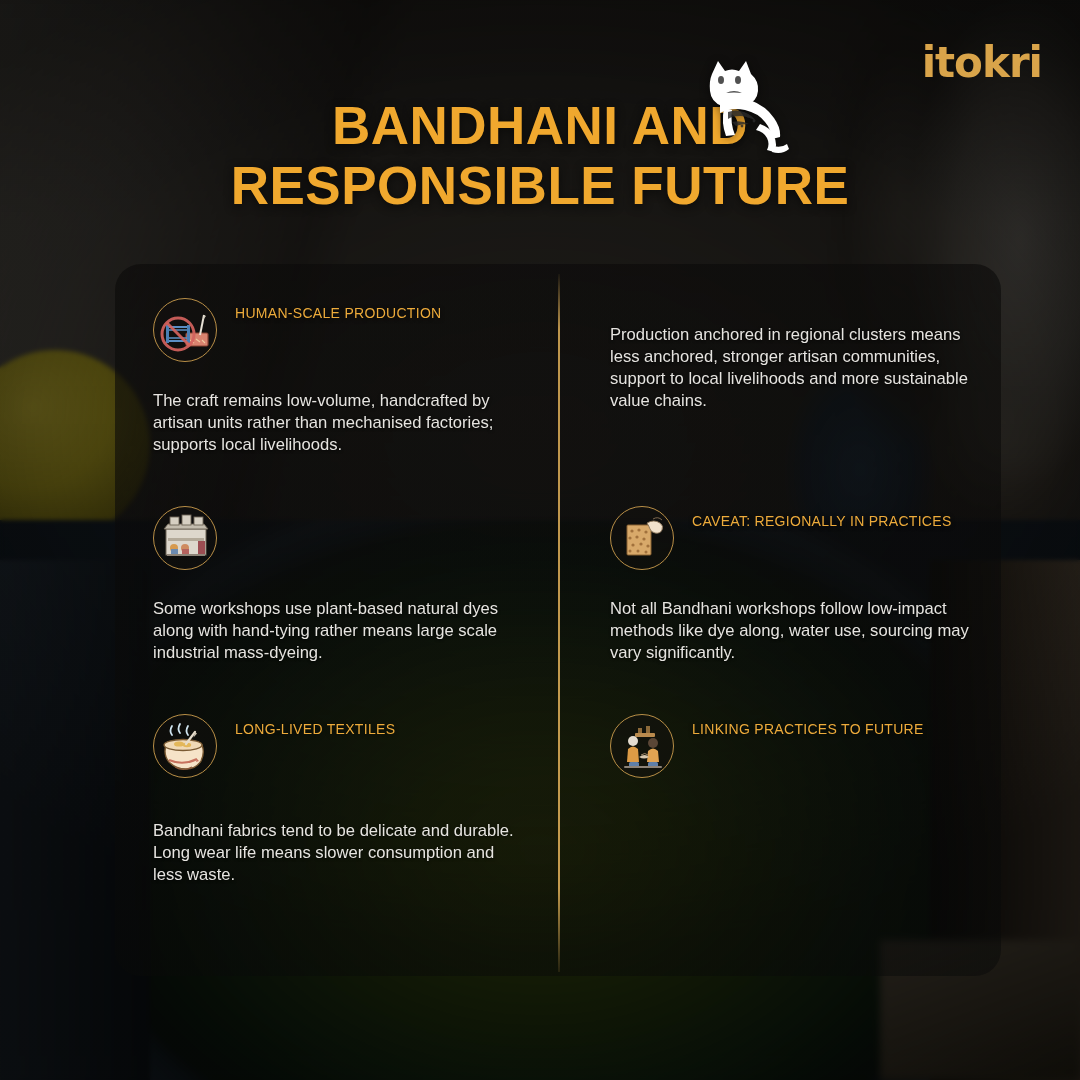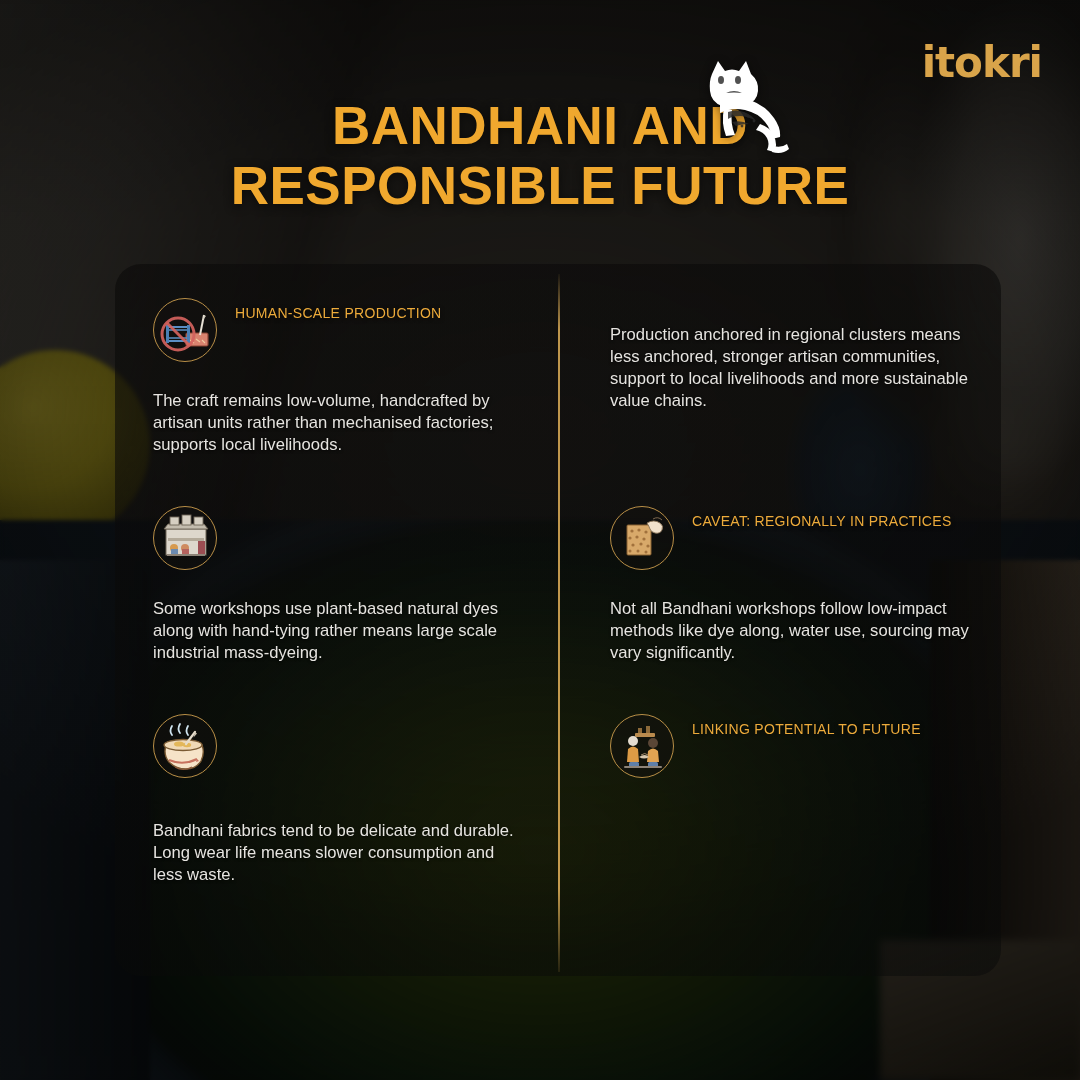--- a/index.html
+++ b/index.html
@@ -324,20 +324,21 @@
             <ellipse cx="29" cy="30" rx="19" ry="5.5" fill="#f0d9b6" stroke="#7a5a33" stroke-width="1.4"></ellipse>
             <ellipse cx="25" cy="29" rx="5" ry="2.6" fill="#e3b75a"></ellipse>
             <ellipse cx="33" cy="30" rx="4.2" ry="2.2" fill="#e3b75a"></ellipse>
             <path d="M41 17 l-9 12" stroke="#e6ddcd" stroke-width="2.2" fill="none" stroke-linecap="round"></path>
             <path d="M41 17 l2 1.5 l-3.5 4 z" fill="#cdc3b1"></path>
             <path d="M15 45 q14 6 28 -1" stroke="#c7725e" stroke-width="2" fill="none"></path>
             <path d="M43 44 l-1 3 l3 -1 z" fill="#c7725e"></path>
             <path d="M21 52 q8 5 17 0" stroke="#8c5a3c" stroke-width="1.2" fill="none"></path>
           </svg>
         </div>
+        <div class="item-title">LONG-LIVED TEXTILES</div>
       </div>
       <div class="item-body">Bandhani fabrics tend to be delicate and durable. Long wear life means slower consumption and less waste.</div>
     </div>
 
     <div class="cell right row3">
       <div class="item-head">
         <div class="icon-circle">
           <svg width="64" height="64" viewBox="0 0 64 64">
             <rect x="24" y="18" width="20" height="4" rx="1" fill="#b98a4d"></rect>
             <rect x="27" y="13" width="4" height="5" fill="#8d6a3a"></rect>
@@ -346,18 +347,18 @@
             <path d="M17 34 q5 -5 10 0 l1 13 h-12 z" fill="#dd9b45"></path>
             <rect x="18" y="47" width="10" height="5" rx="1.5" fill="#5f7fa8"></rect>
             <circle cx="42" cy="28" r="5" fill="#5a4636"></circle>
             <path d="M37 36 q5 -5 10 0 l1 11 h-12 z" fill="#e2a452"></path>
             <rect x="37" y="47" width="10" height="5" rx="1.5" fill="#5f7fa8"></rect>
             <path d="M28 42 q6 -4 10 0 q-5 3 -10 0 z" fill="#d7c7ae"></path>
             <path d="M30 40 q4 -3 7 0" stroke="#a08a68" stroke-width="1" fill="none"></path>
             <rect x="13" y="51" width="38" height="2" rx="1" fill="#8d8377"></rect>
           </svg>
         </div>
-        <div class="item-title">LINKING POTENTIAL TO FUTURE</div>
+        <div class="item-title">LINKING PRACTICES TO FUTURE</div>
       </div>
     </div>
 
   </div>
 </div>
 
 </body></html>

